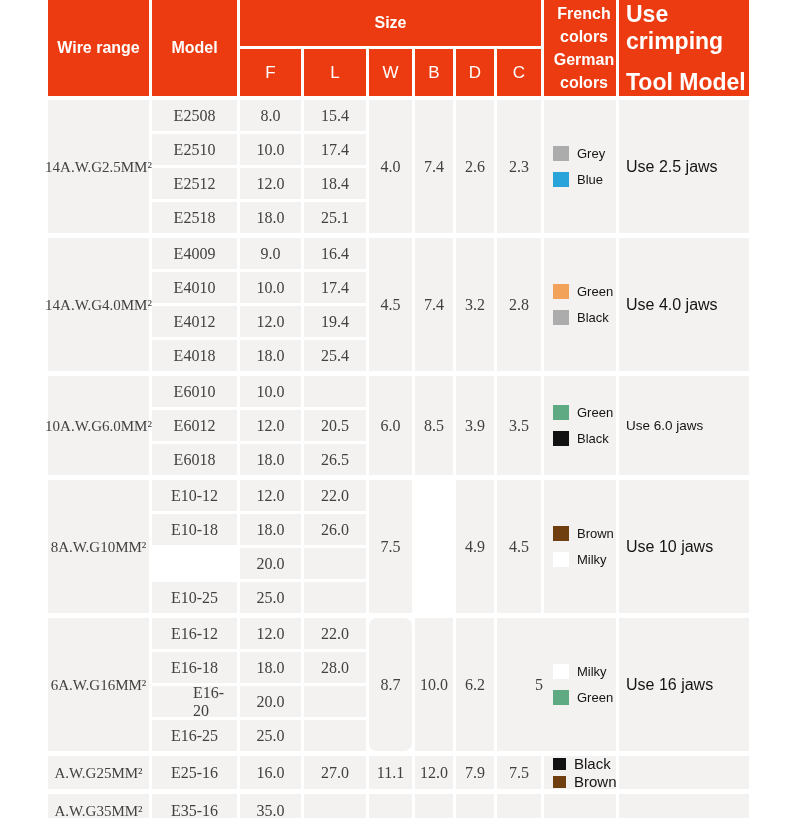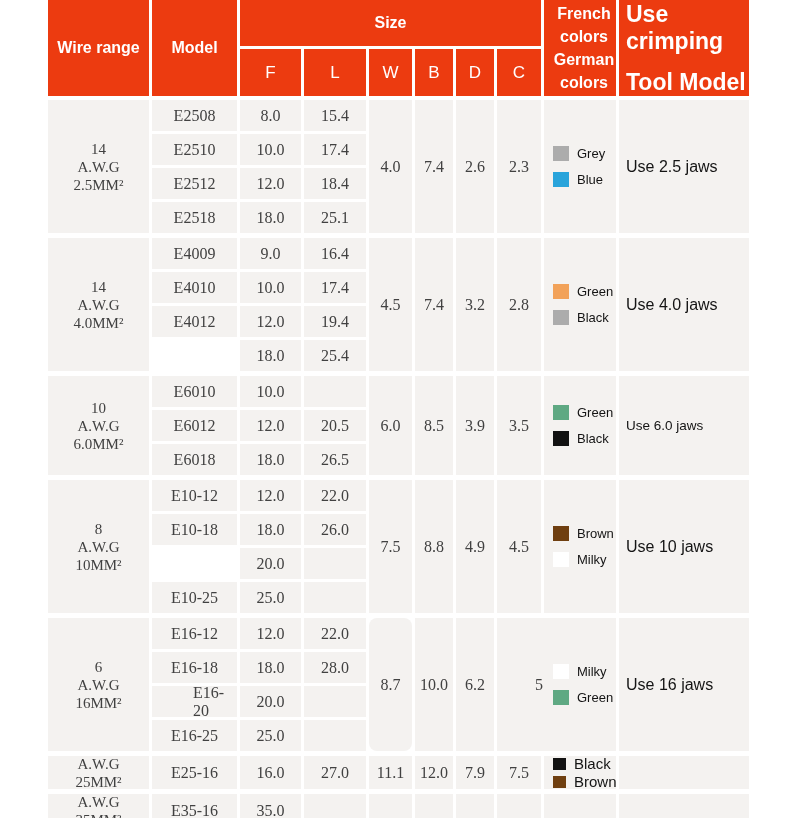--- a/index.html
+++ b/index.html
@@ -19,21 +19,21 @@
             justify-content:center;padding-left:8px;line-height:23px;box-sizing:border-box;}
   .h-tool{grid-column:10;grid-row:1/span 2;flex-direction:column;align-items:flex-start;
           justify-content:center;gap:14px;padding-left:7px;box-sizing:border-box;font-size:23px;}
 
   
   .group{display:grid;grid-template-columns:101px 85px 61px 62px 43px 38px 38px 44px 72px 130px;
          grid-auto-rows:31px;gap:3px;margin-bottom:5px;}
   .group.single{grid-auto-rows:33px;}
   .cell{background:#F4F2F0;display:flex;align-items:center;justify-content:center;}
   .serif{font-family:"Liberation Serif",serif;color:#414141;font-size:16px;}
-  .wire{flex-direction:column;line-height:18px;font-size:15px;text-align:left;}
+  .wire{flex-direction:row;line-height:18px;font-size:15px;text-align:left;}
   .colorsCell{flex-direction:column;align-items:flex-start;justify-content:center;gap:11px;
               padding-left:9px;box-sizing:border-box;overflow:visible;}
   .single .colorsCell{gap:1px;}
   .colorEntry{display:flex;align-items:center;gap:8px;color:#141414;font-size:13px;font-weight:500;}
   .single .colorEntry{font-size:15px;}
   .swatch{width:16px;height:15px;display:inline-block;flex:0 0 auto;}
   .single .swatch{width:13px;height:12px;}
   .toolCell{justify-content:flex-start;padding-left:7px;box-sizing:border-box;
             color:#141414;font-size:16px;font-weight:500;}
   .toolCell.small{font-size:13.5px;}
@@ -108,20 +108,21 @@
         </div>
         <div class="cell serif" style="grid-area: 1 / 2;">E4009</div>
         <div class="cell serif" style="grid-area: 1 / 3;">9.0</div>
         <div class="cell serif" style="grid-area: 1 / 4;">16.4</div>
         <div class="cell serif" style="grid-area: 2 / 2;">E4010</div>
         <div class="cell serif" style="grid-area: 2 / 3;">10.0</div>
         <div class="cell serif" style="grid-area: 2 / 4;">17.4</div>
         <div class="cell serif" style="grid-area: 3 / 2;">E4012</div>
         <div class="cell serif" style="grid-area: 3 / 3;">12.0</div>
         <div class="cell serif" style="grid-area: 3 / 4;">19.4</div>
+        <div class="cell serif" style="grid-area: 4 / 2;">E4018</div>
         <div class="cell serif" style="grid-area: 4 / 3;">18.0</div>
         <div class="cell serif" style="grid-area: 4 / 4;">25.4</div>
         <div class="cell serif" style="grid-area: 1 / 5 / span 4;">4.5</div>
         <div class="cell serif" style="grid-area: 1 / 6 / span 4;">7.4</div>
         <div class="cell serif" style="grid-area: 1 / 7 / span 4;">3.2</div>
         <div class="cell serif" style="grid-area: 1 / 8 / span 4;">2.8</div>
         <div class="cell colorsCell" style="grid-area: 1 / 9 / span 4;">
           <div class="colorEntry">
             <div class="swatch" style="background: rgb(242, 162, 89);"></div>
             <div class="">Green</div>
@@ -175,21 +176,20 @@
         <div class="cell serif" style="grid-area: 1 / 4;">22.0</div>
         <div class="cell serif" style="grid-area: 2 / 2;">E10-18</div>
         <div class="cell serif" style="grid-area: 2 / 3;">18.0</div>
         <div class="cell serif" style="grid-area: 2 / 4;">26.0</div>
         <div class="cell serif" style="grid-area: 3 / 3;">20.0</div>
         <div class="cell serif" style="grid-area: 3 / 4;"></div>
         <div class="cell serif" style="grid-area: 4 / 2;">E10-25</div>
         <div class="cell serif" style="grid-area: 4 / 3;">25.0</div>
         <div class="cell serif" style="grid-area: 4 / 4;"></div>
         <div class="cell serif" style="grid-area: 1 / 5 / span 4;">7.5</div>
-        <div class="cell serif" style="grid-area: 1 / 6 / span 4;">8.8</div>
         <div class="cell serif" style="grid-area: 1 / 7 / span 4;">4.9</div>
         <div class="cell serif" style="grid-area: 1 / 8 / span 4;">4.5</div>
         <div class="cell colorsCell" style="grid-area: 1 / 9 / span 4;">
           <div class="colorEntry">
             <div class="swatch" style="background: rgb(111, 63, 16);"></div>
             <div class="">Brown</div>
           </div>
           <div class="colorEntry">
             <div class="swatch" style="background: rgb(255, 255, 255);"></div>
             <div class="">Milky</div>

